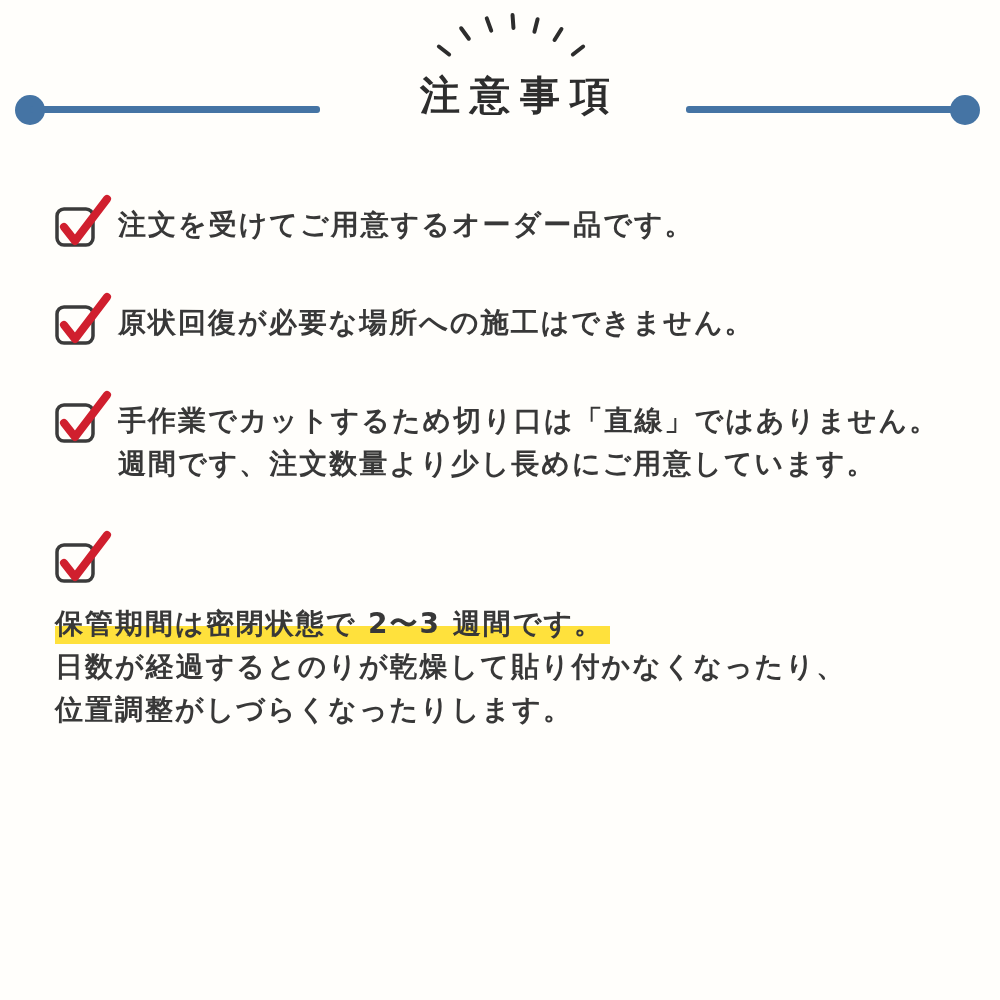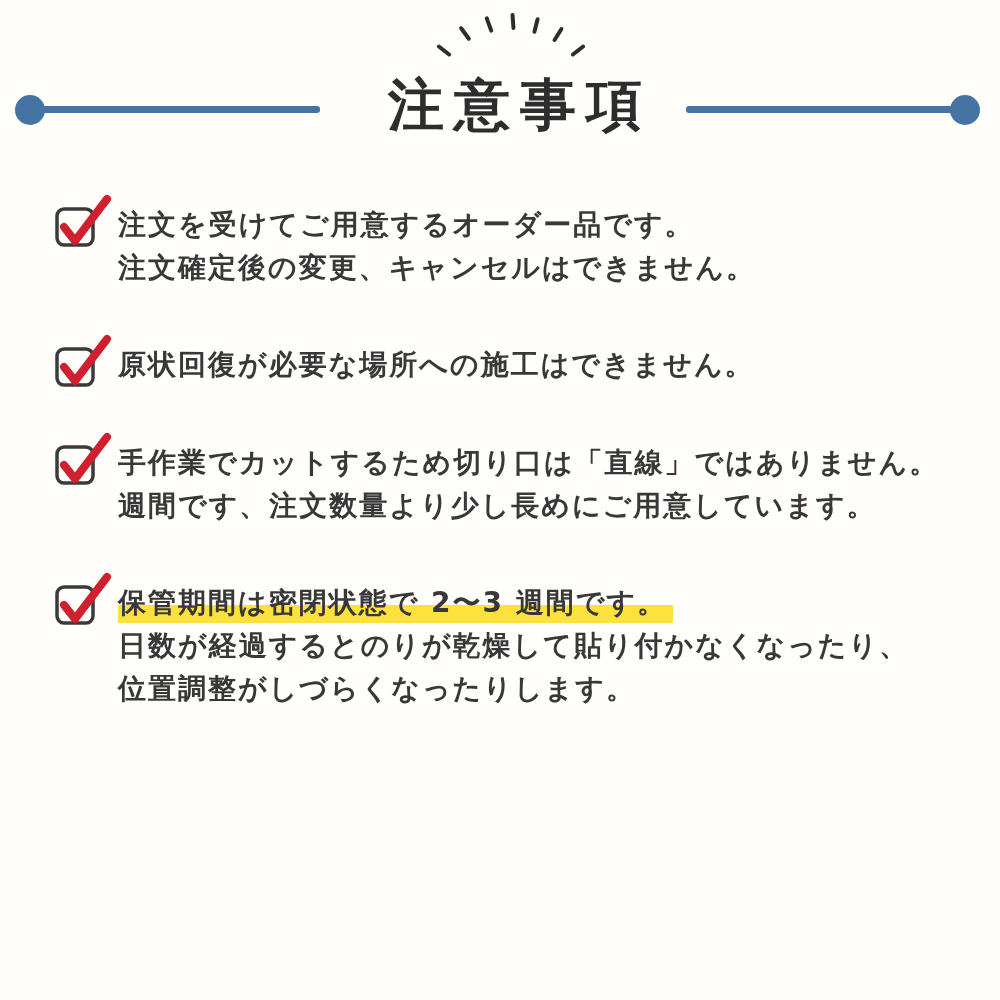--- a/index.html
+++ b/index.html
@@ -8,21 +8,21 @@
     background: #fffefb;
     font-family: "DejaVu Sans", "Liberation Sans", sans-serif;
     overflow: hidden;
   }
   .page { position: relative; width: 1000px; height: 1000px; }
 
   
   .title {
     position: absolute; left: 0; right: 0; top: 68px;
     margin: 0; text-align: center;
-    font-size: 56px; font-weight: 900;
+    font-size: 40px; font-weight: 900;
     letter-spacing: 10px; text-indent: 10px;
     color: var(--title-color, #2d2d2d);
     padding-left: 30px;
   }
   .dot {
     position: absolute; width: 30px; height: 30px; border-radius: 50%;
     background: var(--accent, #4574a4); top: 95px;
   }
   .dot-left  { left: 15px; }
   .dot-right { left: 950px; }
@@ -44,21 +44,21 @@
   .burst i:nth-child(2) { left: 33px;  top: 15px; transform: rotate(-36deg); }
   .burst i:nth-child(3) { left: 57px;  top: 6px;  transform: rotate(-20deg); }
   .burst i:nth-child(4) { left: 81px;  top: 3px;  transform: rotate(-4deg); }
   .burst i:nth-child(5) { left: 104px; top: 7px;  transform: rotate(14deg); }
   .burst i:nth-child(6) { left: 126px; top: 16px; transform: rotate(32deg); }
   .burst i:nth-child(7) { left: 146px; top: 32px; transform: rotate(52deg); }
 
   
   .items { position: absolute; left: 55px; top: 203px; width: 920px; }
   .item { display: flex; align-items: flex-start; margin-bottom: 54px; }
-  .item:last-child { margin-bottom: 0; }
+  .item:last-child { margin-bottom: 0; flex-direction: column; }
   .checkbox { flex: 0 0 63px; }
   .checkbox svg { display: block; margin-top: -8px; overflow: visible; }
   .lines { flex: 1; }
   .line {
     line-height: 43px; font-size: 28px; font-weight: 700;
     letter-spacing: 2px; color: var(--text-color, #383838);
     white-space: nowrap;
   }
   .line .hl {
     background-image: linear-gradient(180deg, rgba(255,255,255,0) 52%, var(--highlight, #ffe13c) 52%);
@@ -90,21 +90,20 @@
   <div class="items" id="items">
   <div class="item">
     <span class="checkbox">
       <svg width="58" height="52" viewBox="0 0 58 52" xmlns="http://www.w3.org/2000/svg">
         <rect x="2" y="14" width="36" height="36" rx="7" fill="none" stroke="var(--box-border, #3b3b3b)" stroke-width="3.5"></rect>
         <path d="M9 32 L20 46 L52 4" fill="none" stroke="var(--check-red, #d01f2e)" stroke-width="8" stroke-linecap="round" stroke-linejoin="round"></path>
       </svg>
     </span>
     <div class="lines">
           <div class="line"><span>注文を受けてご用意するオーダー品です。</span></div>
-          <div class="line"><span>注文確定後の変更、キャンセルはできません。</span></div>
         </div>
   </div>
 
   <div class="item">
     <span class="checkbox">
       <svg width="58" height="52" viewBox="0 0 58 52" xmlns="http://www.w3.org/2000/svg">
         <rect x="2" y="14" width="36" height="36" rx="7" fill="none" stroke="var(--box-border, #3b3b3b)" stroke-width="3.5"></rect>
         <path d="M9 32 L20 46 L52 4" fill="none" stroke="var(--check-red, #d01f2e)" stroke-width="8" stroke-linecap="round" stroke-linejoin="round"></path>
       </svg>
     </span>

